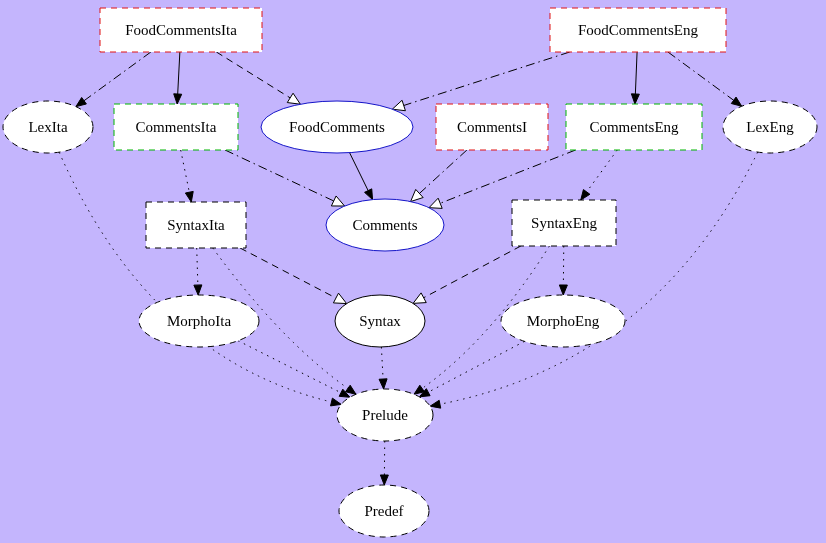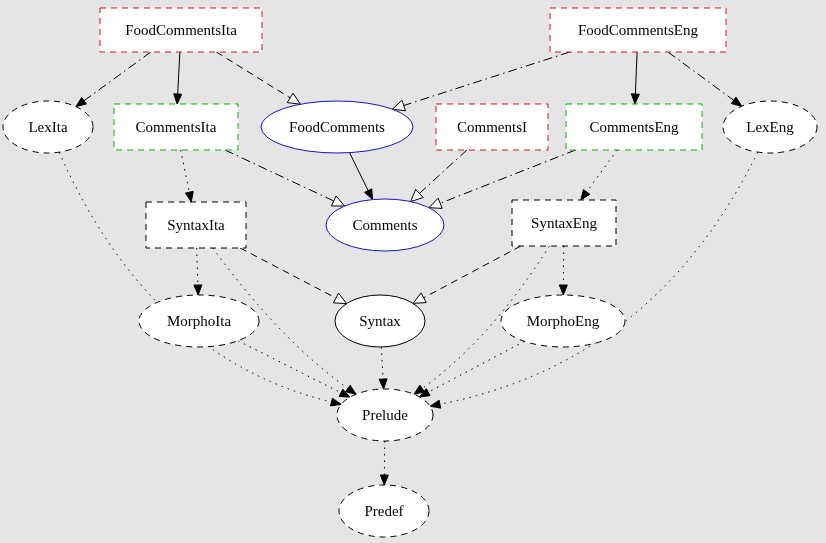--- a/index.html
+++ b/index.html
@@ -1,19 +1,19 @@
 <!DOCTYPE html>
 <html><head>
 <meta charset="utf-8">
 <style>
   html,body{margin:0;padding:0;background:#ffffff;}
   .canvas{
     position:relative;
     width:826px;height:543px;
-    background:#e5e5e5;
+    background:#c4b5fd;
     font-family:"Liberation Serif","DejaVu Serif",serif;
     overflow:hidden;
   }
   svg{display:block;}
   text{
     font-family:"Liberation Serif","DejaVu Serif",serif;
     font-size:15px;
     fill:#000000;
   }
 </style>

